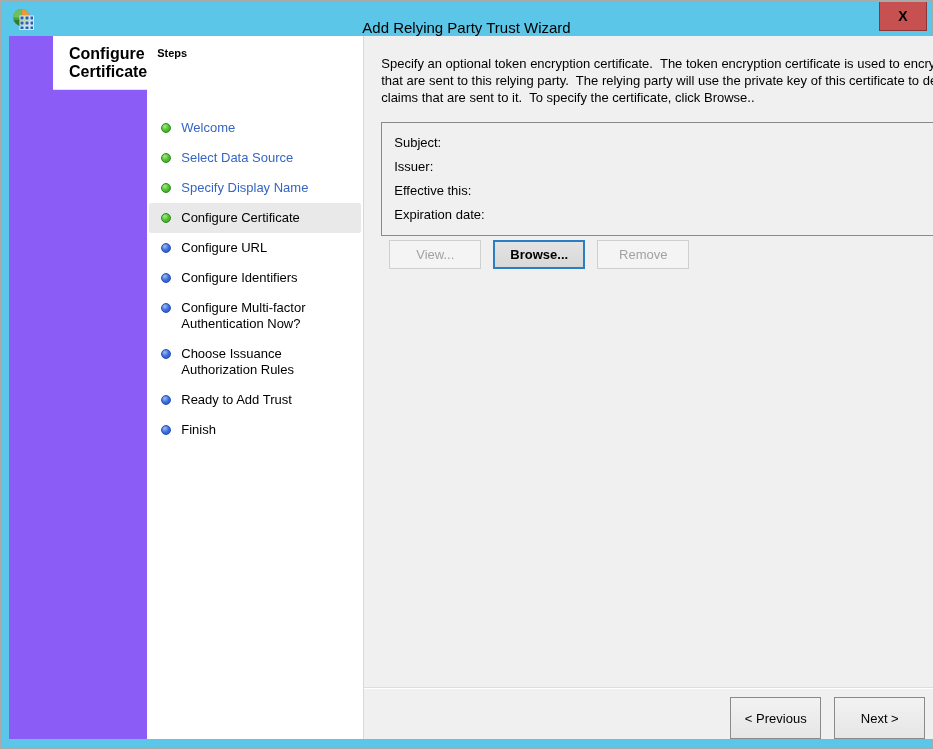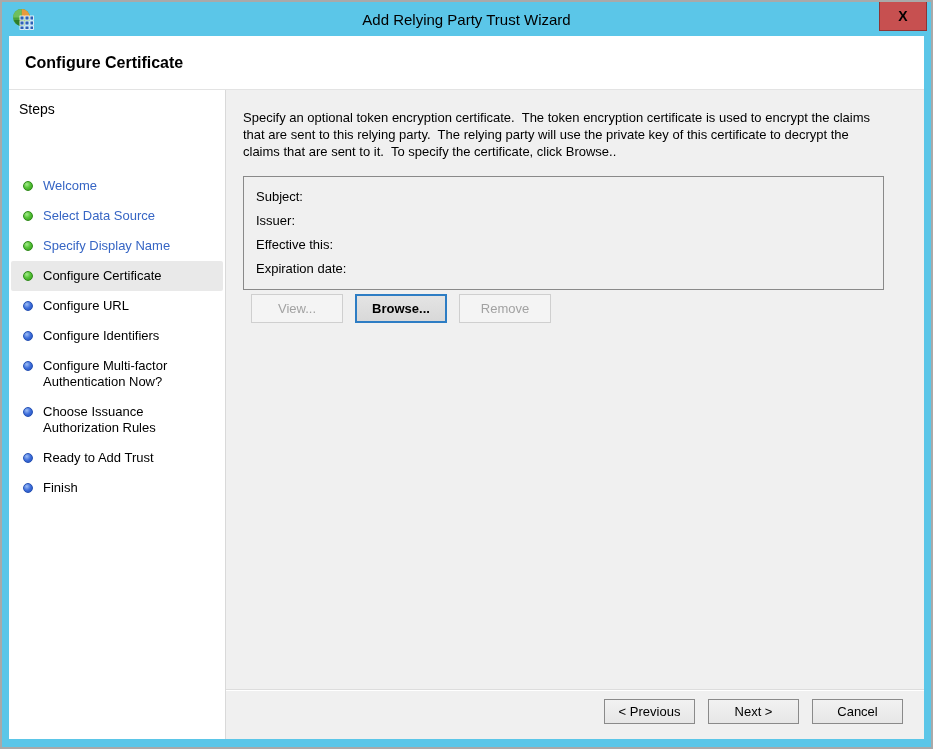--- a/index.html
+++ b/index.html
@@ -12,60 +12,60 @@
   .window {
     position:absolute; left:0; top:0;
     width:933px; height:749px;
     background:#5BC6E8;
     border:2px solid #A9A9A9;
   }
   
   .titlebar {
     position:relative;
     height:34px;
-    display:flex; align-items:center;
+    display:flex; align-items:flex-end;
   }
   .app-icon { position:absolute; left:10px; top:6px; width:22px; height:22px; }
   .title {
     width:100%; text-align:center;
     font-size:15px; color:#000;
   }
   .close-btn {
     position:absolute; top:0; right:4px;
     width:48px; height:29px;
     background:#C75050;
     border:1px solid #8E3535; border-top:none;
     color:#000; font-weight:bold; font-size:14px;
     display:flex; align-items:center; justify-content:center;
     cursor:default;
   }
   
   .window-body {
     position:absolute; left:7px; right:7px; top:34px; bottom:8px;
     background:#8b5cf6;
-    display:flex; flex-direction:column;
+    display:flex; padding-left:44px;
   }
   .page-header {
     height:54px; flex:0 0 54px;
     background:#ffffff;
     border-bottom:1px solid #E3E3E3;
     display:flex; align-items:center;
     padding-left:16px;
   }
   .page-heading { font-size:16px; font-weight:bold; color:#000; }
   .content { flex:1; display:flex; min-height:0; }
   
   .sidebar {
     width:217px; flex:0 0 217px;
     background:#ffffff;
     border-right:1px solid #D9D9D9;
     padding-top:7px;
     overflow:hidden;
   }
-  .steps-heading { font-size:14px; font-weight:normal; color:#000; padding:4px 10px 6px 10px; }
+  .steps-heading { font-size:11px; font-weight:bold; color:#000; padding:4px 10px 6px 10px; }
   ul.steps { list-style:none;margin-top:48px; }
   li.step {
     display:flex; align-items:flex-start;
     padding:7px 8px 7px 12px;
     margin:0 2px;
     font-size:13px; line-height:16px;
     border-radius:2px;
     cursor:default;
   }
   li.step .bullet {
@@ -133,21 +133,21 @@
   .spacer { flex:1; }
   
   .footer {
     flex:0 0 50px;
     border-top:1px solid #DDDDDD;
     box-shadow:0 1px 0 #FFFFFF inset;
     display:flex; align-items:flex-start; justify-content:flex-end;
     gap:13px;
     padding:9px 21px 0 0;
   }
-  .footer .btn { height:25px; width:91px; }
+  .footer .btn { height:42px; width:91px; }
 </style>
 </head>
 <body>
 
 <div class="window">
 
   <div class="titlebar">
     <span class="app-icon">
       <svg viewBox="0 0 22 22" width="22" height="22" aria-hidden="true">
         <circle cx="9.5" cy="9.5" r="8.5" fill="#49A33C"></circle>

